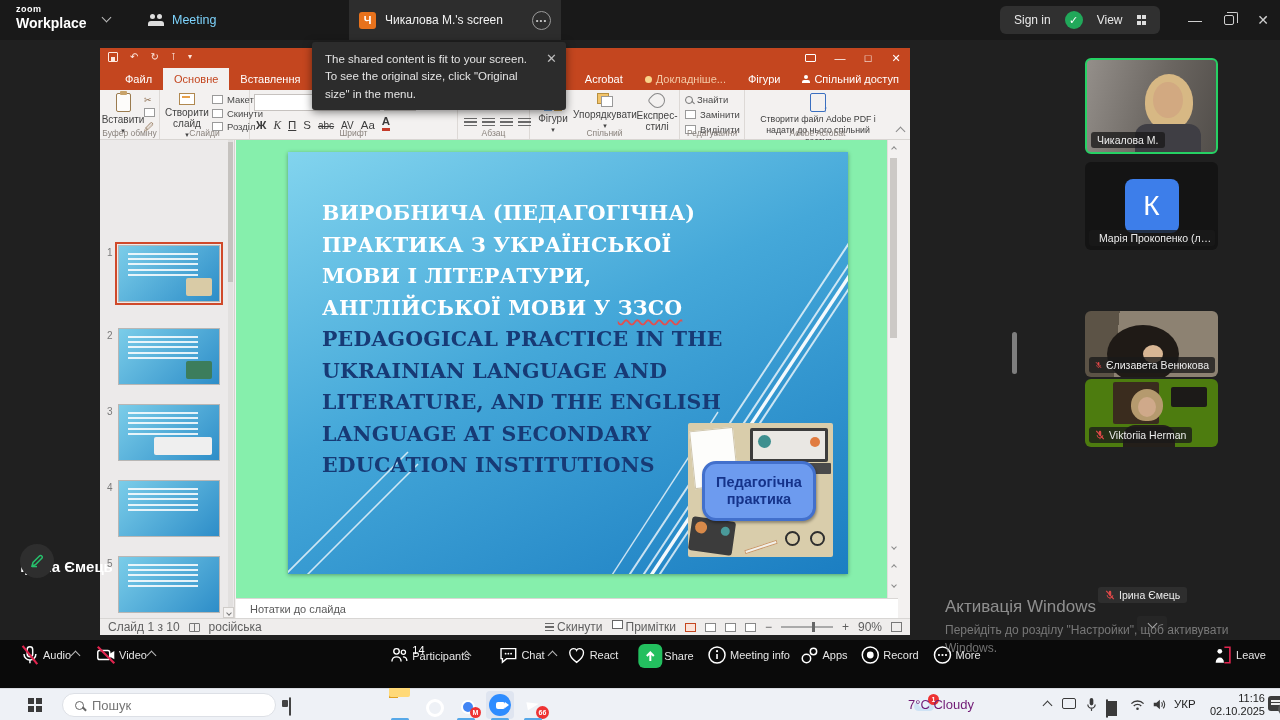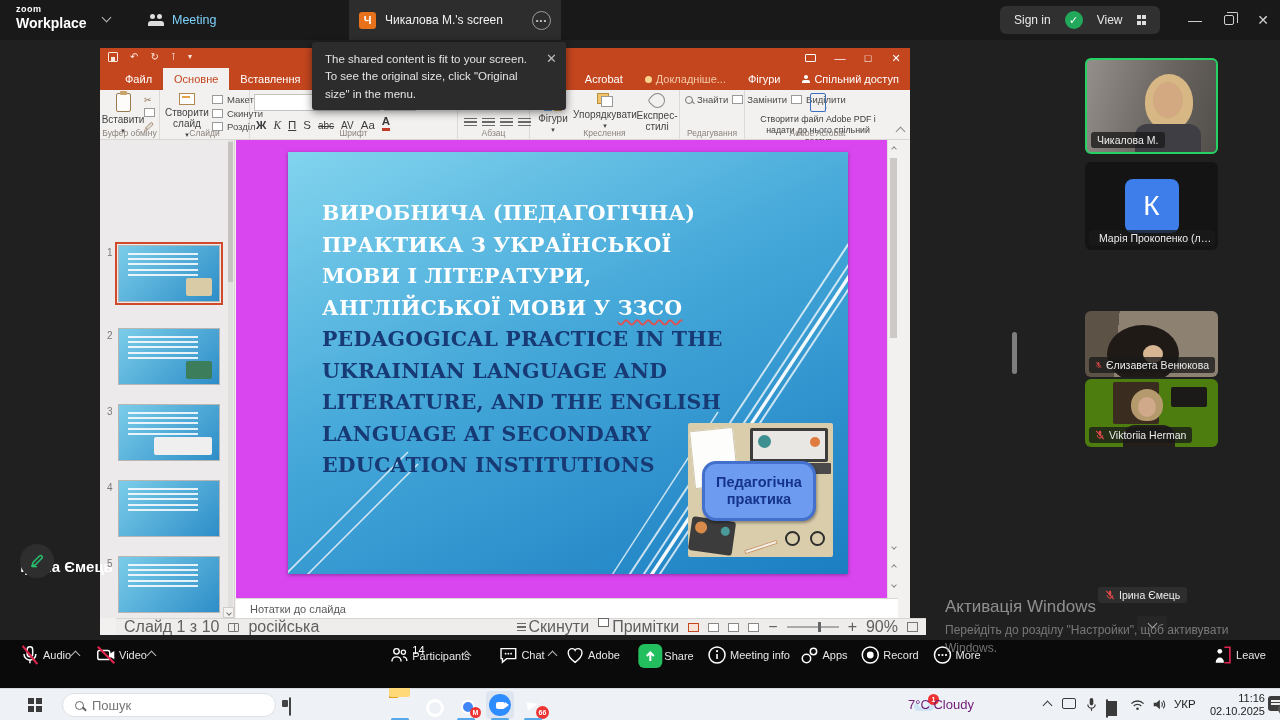--- a/index.html
+++ b/index.html
@@ -69,21 +69,21 @@
 .fchars .acol{font-weight:700;border-bottom:3px solid #c43b2a;line-height:1}
 .al{width:13px;height:10px;background:repeating-linear-gradient(to bottom,#6a6a6a 0 1.3px,transparent 1.3px 3.4px)}
 .shape-ico{display:grid;grid-template-columns:8px 8px;gap:2px}
 .shape-ico i{width:8px;height:8px;border:1.1px solid #b08a3e}
 .shape-ico i:nth-child(2){border-radius:50%;border-color:#4a7ec0}
 .shape-ico i:nth-child(3){background:#d8e6f4;border-color:#6a9ad0}
 .arr-ico{width:16px;height:14px;position:relative}
 .arr-ico::before{content:'';position:absolute;left:0;top:0;width:10px;height:9px;background:#f2c46a;border:1px solid #b89040}
 .arr-ico::after{content:'';position:absolute;right:0;bottom:0;width:10px;height:9px;background:#fff;border:1px solid #999}
 .q-ico{width:15px;height:15px;border:1.6px solid #888;border-radius:50% 50% 50% 4px;transform:rotate(45deg)}
-.edit-rows{position:absolute;top:4px;display:flex;flex-direction:row;gap:4px;font-size:9.5px;color:#4a4a4a}
+.edit-rows{position:absolute;top:4px;display:flex;flex-direction:column;gap:4px;font-size:9.5px;color:#4a4a4a}
 .edit-rows .row{display:flex;align-items:center;gap:4px;white-space:nowrap}
 .mag{width:8px;height:8px;border:1.4px solid #777;border-radius:50%;position:relative;flex:none}
 .mag::after{content:'';position:absolute;width:4px;height:1.4px;background:#777;transform:rotate(45deg);right:-3px;bottom:-1px}
 .pdf-ic{width:16px;height:19px;border:1.3px solid #3a6fc0;border-radius:2px;position:relative}
 .pdf-ic::after{content:'↑';position:absolute;right:-3px;bottom:-4px;color:#3a6fc0;font-size:9px;font-weight:700}
 .adobe-txt{font-size:8.8px;line-height:1.25;text-align:center;color:#3c3c3c}
 .collapse{position:absolute;right:6px;bottom:4px;color:#8a8a8a}
 
 .thumbs{position:absolute;left:0;top:92px;width:135px;height:478px;background:#eceaea;border-right:1px solid #d5d2cf;overflow:hidden}
 .titem{position:absolute;left:0;width:135px;height:60px}
@@ -93,21 +93,21 @@
 .tmb::after{content:'';position:absolute;right:7px;bottom:5px;width:26px;height:18px;background:#d9cba6;border-radius:2px}
 .tmb.g::after{background:#3c7d5c}
 .tmb.w::after{width:58px;background:#efefef}
 .tmb.n::after{display:none}
 .tmb.sel{outline:2px solid #d0492a;outline-offset:1px}
 .tscroll{position:absolute;right:1px;top:0;width:5px;height:478px;background:#e2e0df}
 .tscroll .th{position:absolute;left:0;top:2px;width:5px;height:140px;background:#c5c2bf}
 .tsdown{position:absolute;right:0;bottom:0;width:11px;height:11px;background:#f5f3f2;border:1px solid #cfccc9;display:flex;align-items:center;justify-content:center;color:#777}
 .tsdown .chv{width:4px;height:4px}
 
-.canvas{position:absolute;left:136px;top:92px;width:662px;height:458px;background:#d946ef}
+.canvas{position:absolute;left:136px;top:92px;width:662px;height:458px;background:#86efac}
 .slide{position:absolute;left:52px;top:12px;width:560px;height:422px;background:linear-gradient(155deg,#82d4ee 0%,#45a8d9 45%,#1b7ec2 100%);box-shadow:0 1px 4px rgba(0,0,0,.35);overflow:hidden}
 .slide-txt{position:absolute;left:34px;top:46px;width:420px;font-family:"DejaVu Serif",serif;font-weight:700;font-size:20.5px;line-height:31.5px;letter-spacing:.2px}
 .slide-txt .uk{color:#fff}
 .slide-txt .term{color:#fff;text-decoration:underline wavy #e05050 1.5px;text-underline-offset:4px}
 .slide-txt .en{color:#173a75}
 .simg{position:absolute;left:400px;top:271px;width:145px;height:134px;background:#d9cdab;border-radius:2px;overflow:hidden}
 .lap{position:absolute;right:5px;top:5px;width:78px;height:34px;background:#e9e7e3;border:3px solid #3c3c3c;border-radius:2px}
 .lap i{position:absolute;left:5px;top:4px;width:13px;height:13px;border-radius:50%;background:#3e8f8f}
 .lap b{position:absolute;right:5px;top:6px;width:10px;height:10px;border-radius:50%;background:#e07b3f}
 .lapkb{position:absolute;right:2px;top:40px;width:86px;height:11px;background:#4a4a4a;border-radius:1px}
@@ -119,21 +119,21 @@
 .glass i{position:absolute;width:15px;height:15px;border:2.5px solid #2e2e2e;border-radius:50%}
 .glass i:nth-child(2){right:0}
 .pen1{position:absolute;left:56px;bottom:8px;width:34px;height:4px;background:#f3f0ea;border:1px solid #c89a6a;transform:rotate(-18deg)}
 .bdg{position:absolute;left:14px;top:38px;width:114px;height:60px;background:#6d9bef;border:3px solid #4270cc;border-radius:14px;display:flex;flex-direction:column;align-items:center;justify-content:center;font-weight:700;font-size:14.5px;line-height:17px;color:#15338a;box-shadow:1px 2px 3px rgba(0,0,0,.35)}
 .vscroll{position:absolute;right:0;top:0;width:11px;height:458px;background:#f3f1f0;border-left:1px solid #e2dfdd;color:#8a8a8a}
 .vscroll .th{position:absolute;left:2px;top:18px;width:7px;height:180px;background:#ccc9c6}
 .vbtn{position:absolute;left:0;width:11px;height:14px;display:flex;align-items:center;justify-content:center}
 .vbtn .chv{width:4px;height:4px}
 
 .notes{position:absolute;left:136px;top:550px;width:662px;height:20px;background:#fff;border-top:1px solid #dad7d5;font-size:11px;color:#5a5a5a;display:flex;align-items:center;padding-left:14px}
-.sbar{position:absolute;left:16px;top:570px;width:810px;height:17px;background:#efedec;border-top:1px solid #d8d6d4;display:flex;align-items:center;gap:9px;padding:0 8px;font-size:16px;color:#5f5f5f;white-space:nowrap}
+.sbar{position:absolute;left:0;top:570px;width:810px;height:17px;background:#efedec;border-top:1px solid #d8d6d4;display:flex;align-items:center;gap:9px;padding:0 8px;font-size:12px;color:#5f5f5f;white-space:nowrap}
 .book{width:11px;height:9px;border:1.1px solid #777;border-radius:1px;position:relative}
 .book::after{content:'';position:absolute;left:4.5px;top:0;width:1px;height:7px;background:#777}
 .sright{margin-left:auto;display:flex;align-items:center;gap:9px}
 .vico{width:11px;height:9px;border:1.1px solid #888;background:#fff}
 .vico.sel{border-color:#c4461f;background:#fbe2d8}
 .ztrack{width:52px;height:2px;background:#aaa;position:relative}
 .ztrack i{position:absolute;left:60%;top:-4px;width:3px;height:10px;background:#666}
 .fit-ic{width:11px;height:10px;border:1.1px solid #777;position:relative}
 
 .tile{position:absolute;left:1085px;width:133px;border-radius:6px;overflow:hidden;background:#141414}
@@ -356,21 +356,21 @@
         </div>
         <div class="bigbtn" style="left:44px;width:62px">
           <span class="arr-ico"></span>
           <span>Упорядкувати</span>
             <span style="font-size:7px">▾</span>
         </div>
         <div class="bigbtn" style="left:106px;width:42px">
           <span class="q-ico"></span>
           <span>Експрес-стилі</span>
         </div>
-        <div class="glabel">Креслення</div>
+        <div class="glabel">Спільний</div>
       </div>
 
       <div class="rgroup" style="left:580px;width:65px">
         <div class="edit-rows" style="left:5px">
           <span class="row">
               <span class="mag"></span>
               <span>Знайти</span>
             </span>
           <span class="row">
               <span class="mini-ic"></span>
@@ -641,21 +641,21 @@
           <circle cx="12" cy="10.5" r="1" fill="#fff"></circle>
           <circle cx="15" cy="10.5" r="1" fill="#fff"></circle>
         </svg>
       <span>Chat</span>
     </div>
     <span class="tcaret chv up" style="left:549px"></span>
     <div class="titem2" style="left:592px">
       <svg width="22" height="22" viewBox="0 0 24 24">
           <path d="M12 20S4.5 14.8 4.5 9.6C4.5 6.8 6.6 5 8.8 5c1.5 0 2.7.8 3.2 1.9C12.5 5.8 13.7 5 15.2 5c2.2 0 4.3 1.8 4.3 4.6C19.5 14.8 12 20 12 20z" stroke="#fff" fill="none" stroke-width="1.5"></path>
         </svg>
-      <span>Adobe</span>
+      <span>React</span>
     </div>
     <div class="titem2" style="left:666px">
       <span class="share-ic">
         <svg width="16" height="16" viewBox="0 0 16 16">
             <path d="M8 13V4.5M4.5 8L8 4.5 11.5 8" stroke="#fff" fill="none" stroke-width="2"></path>
           </svg>
       </span>
       <span>Share</span>
     </div>
     <div class="titem2" style="left:748px">

